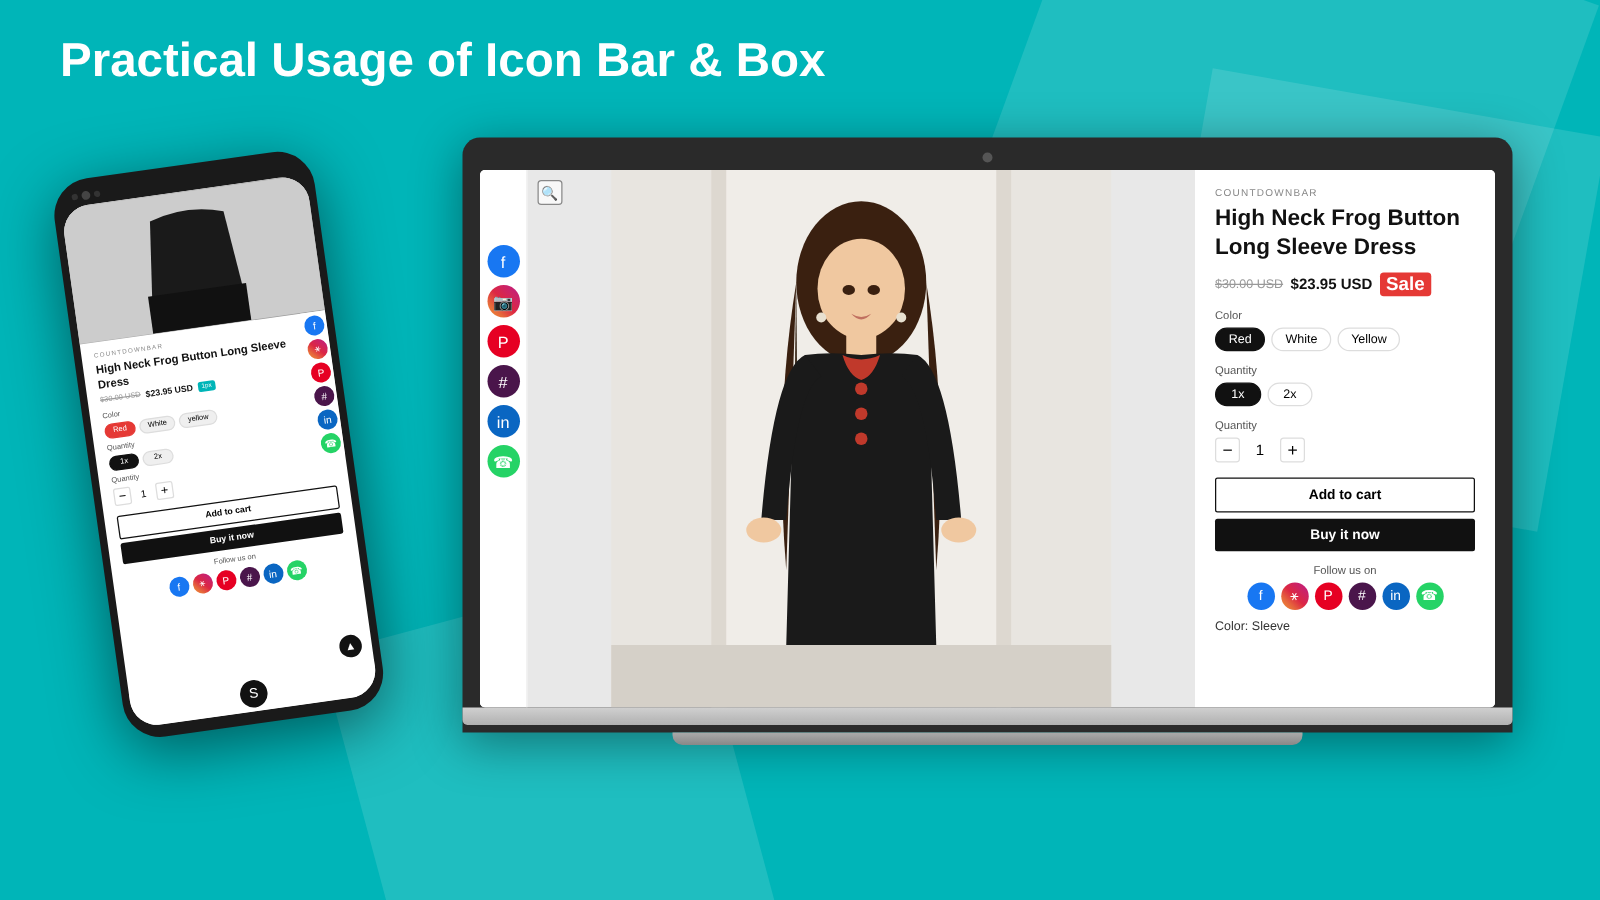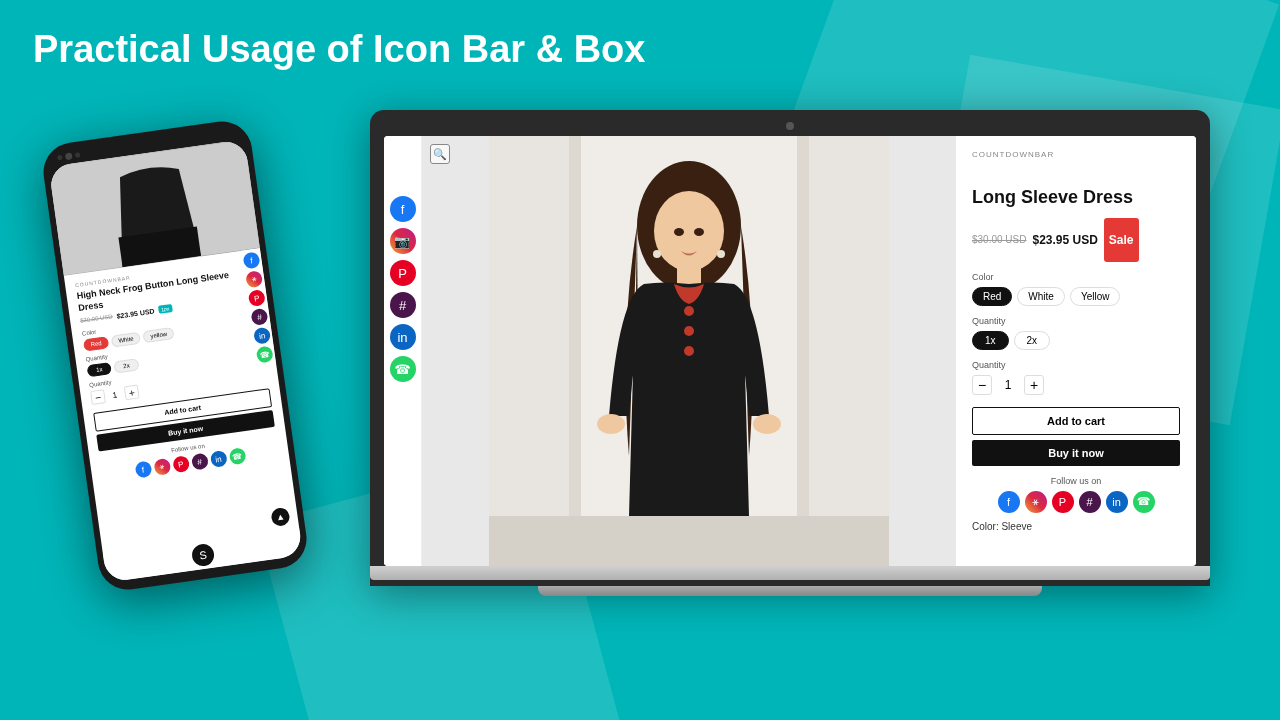--- a/index.html
+++ b/index.html
@@ -29,21 +29,21 @@
     }
     .bg-shape-3 {
       width: 300px; height: 300px;
       bottom: -60px; left: 290px;
       transform: rotate(-15deg);
     }
 
     
     .page-title {
       position: absolute;
-      top: 28px; left: 33px;
+      top: 28px; left: 48px;
       color: #fff;
       font-size: 38px;
       font-weight: 700;
       z-index: 10;
     }
 
     
     .laptop-wrapper {
       position: absolute;
       left: 370px;
@@ -173,22 +173,22 @@
       text-decoration: line-through;
     }
     .price-sale {
       font-size: 12px;
       color: #111;
       font-weight: 600;
     }
     .sale-badge {
       background: #e53935;
       color: #fff;
-      font-size: 12px;
-      padding: 15px 5px;
+      font-size: 15px;
+      padding: 1px 5px;
       border-radius: 3px;
       font-weight: 600;
     }
     .option-label {
       font-size: 9px;
       color: #555;
       margin-bottom: 5px;
       font-weight: 500;
     }
     .color-options {
@@ -507,21 +507,21 @@
             <ellipse cx="190" cy="96" rx="5" ry="4" fill="#3a2010"></ellipse>
             <ellipse cx="210" cy="96" rx="5" ry="4" fill="#3a2010"></ellipse>
 
             <path d="M192 115 Q200 120 208 115 Q200 124 192 115 Z" fill="#c07060"></path>
           </svg>
         </div>
 
         <div class="product-info">
           <div class="brand-label">COUNTDOWNBAR</div>
           <div class="product-title-desktop">
-            <br>
+            <span>High Neck Frog Button</span><br>
             <span>Long Sleeve Dress</span>
           </div>
           <div class="price-row">
             <span class="price-original">$30.00 USD</span>
             <span class="price-sale">$23.95 USD</span>
             <span class="sale-badge">Sale</span>
           </div>
 
           <div class="option-label">Color</div>
           <div class="color-options">

